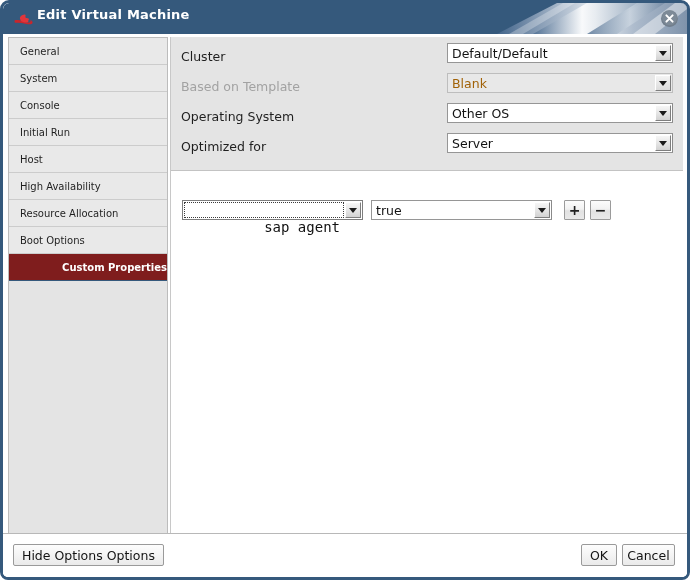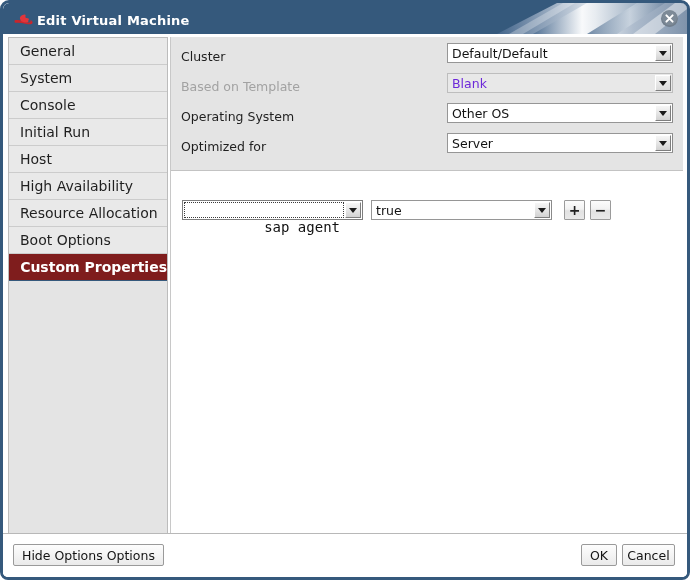--- a/index.html
+++ b/index.html
@@ -44,21 +44,21 @@
     position: absolute;
     right: 0; top: 0;
     width: 250px;
     height: 31px;
     overflow: hidden;
     pointer-events: none;
   }
   .titlebar-title {
     position: absolute;
     left: 34px;
-    top: 10px;
+    top: 4px;
     font-size: 13px;
     font-weight: bold;
     color: #ffffff;
     letter-spacing: 0.2px;
     white-space: nowrap;
   }
   .rh-logo {
     position: absolute;
     left: 10px;
     top: 7px;
@@ -97,21 +97,21 @@
     height: 502px;
     background: #e4e4e4;
     border: 1px solid #bcbcbc;
     box-sizing: border-box;
     overflow: hidden;
   }
   .side-item {
     height: 27px;
     line-height: 27px;
     padding-left: 11px;
-    font-size: 14px;
+    font-size: 10px;
     color: #1f1f1f;
     border-bottom: 1px solid #cccccc;
     background: #e9e9e9;
     box-sizing: border-box;
     white-space: nowrap;
     cursor: pointer;
   }
   .side-item.selected {
     background: #7f1d1d;
     color: #ffffff;
@@ -201,21 +201,21 @@
     left: 3px;
     top: 5px;
     border-left: 4px solid transparent;
     border-right: 4px solid transparent;
     border-top: 5px solid #1a1a1a;
   }
   .combo.disabled {
     background: #e8e8e8;
     border-color: #bdbdbd;
   }
-  .combo.disabled .val { color: #6d28d9; }
+  .combo.disabled .val { color: #a16207; }
   .combo.disabled .arrow {
     background: linear-gradient(to bottom, #f4f4f4 0%, #e8e8e8 50%, #dcdcdc 100%);
   }
   .combo.focused {
     border: 1px solid #7d7d7d;
   }
   .combo .focus-ring {
     position: absolute;
     left: 1px; top: 1px;
     right: 18px; bottom: 1px;

